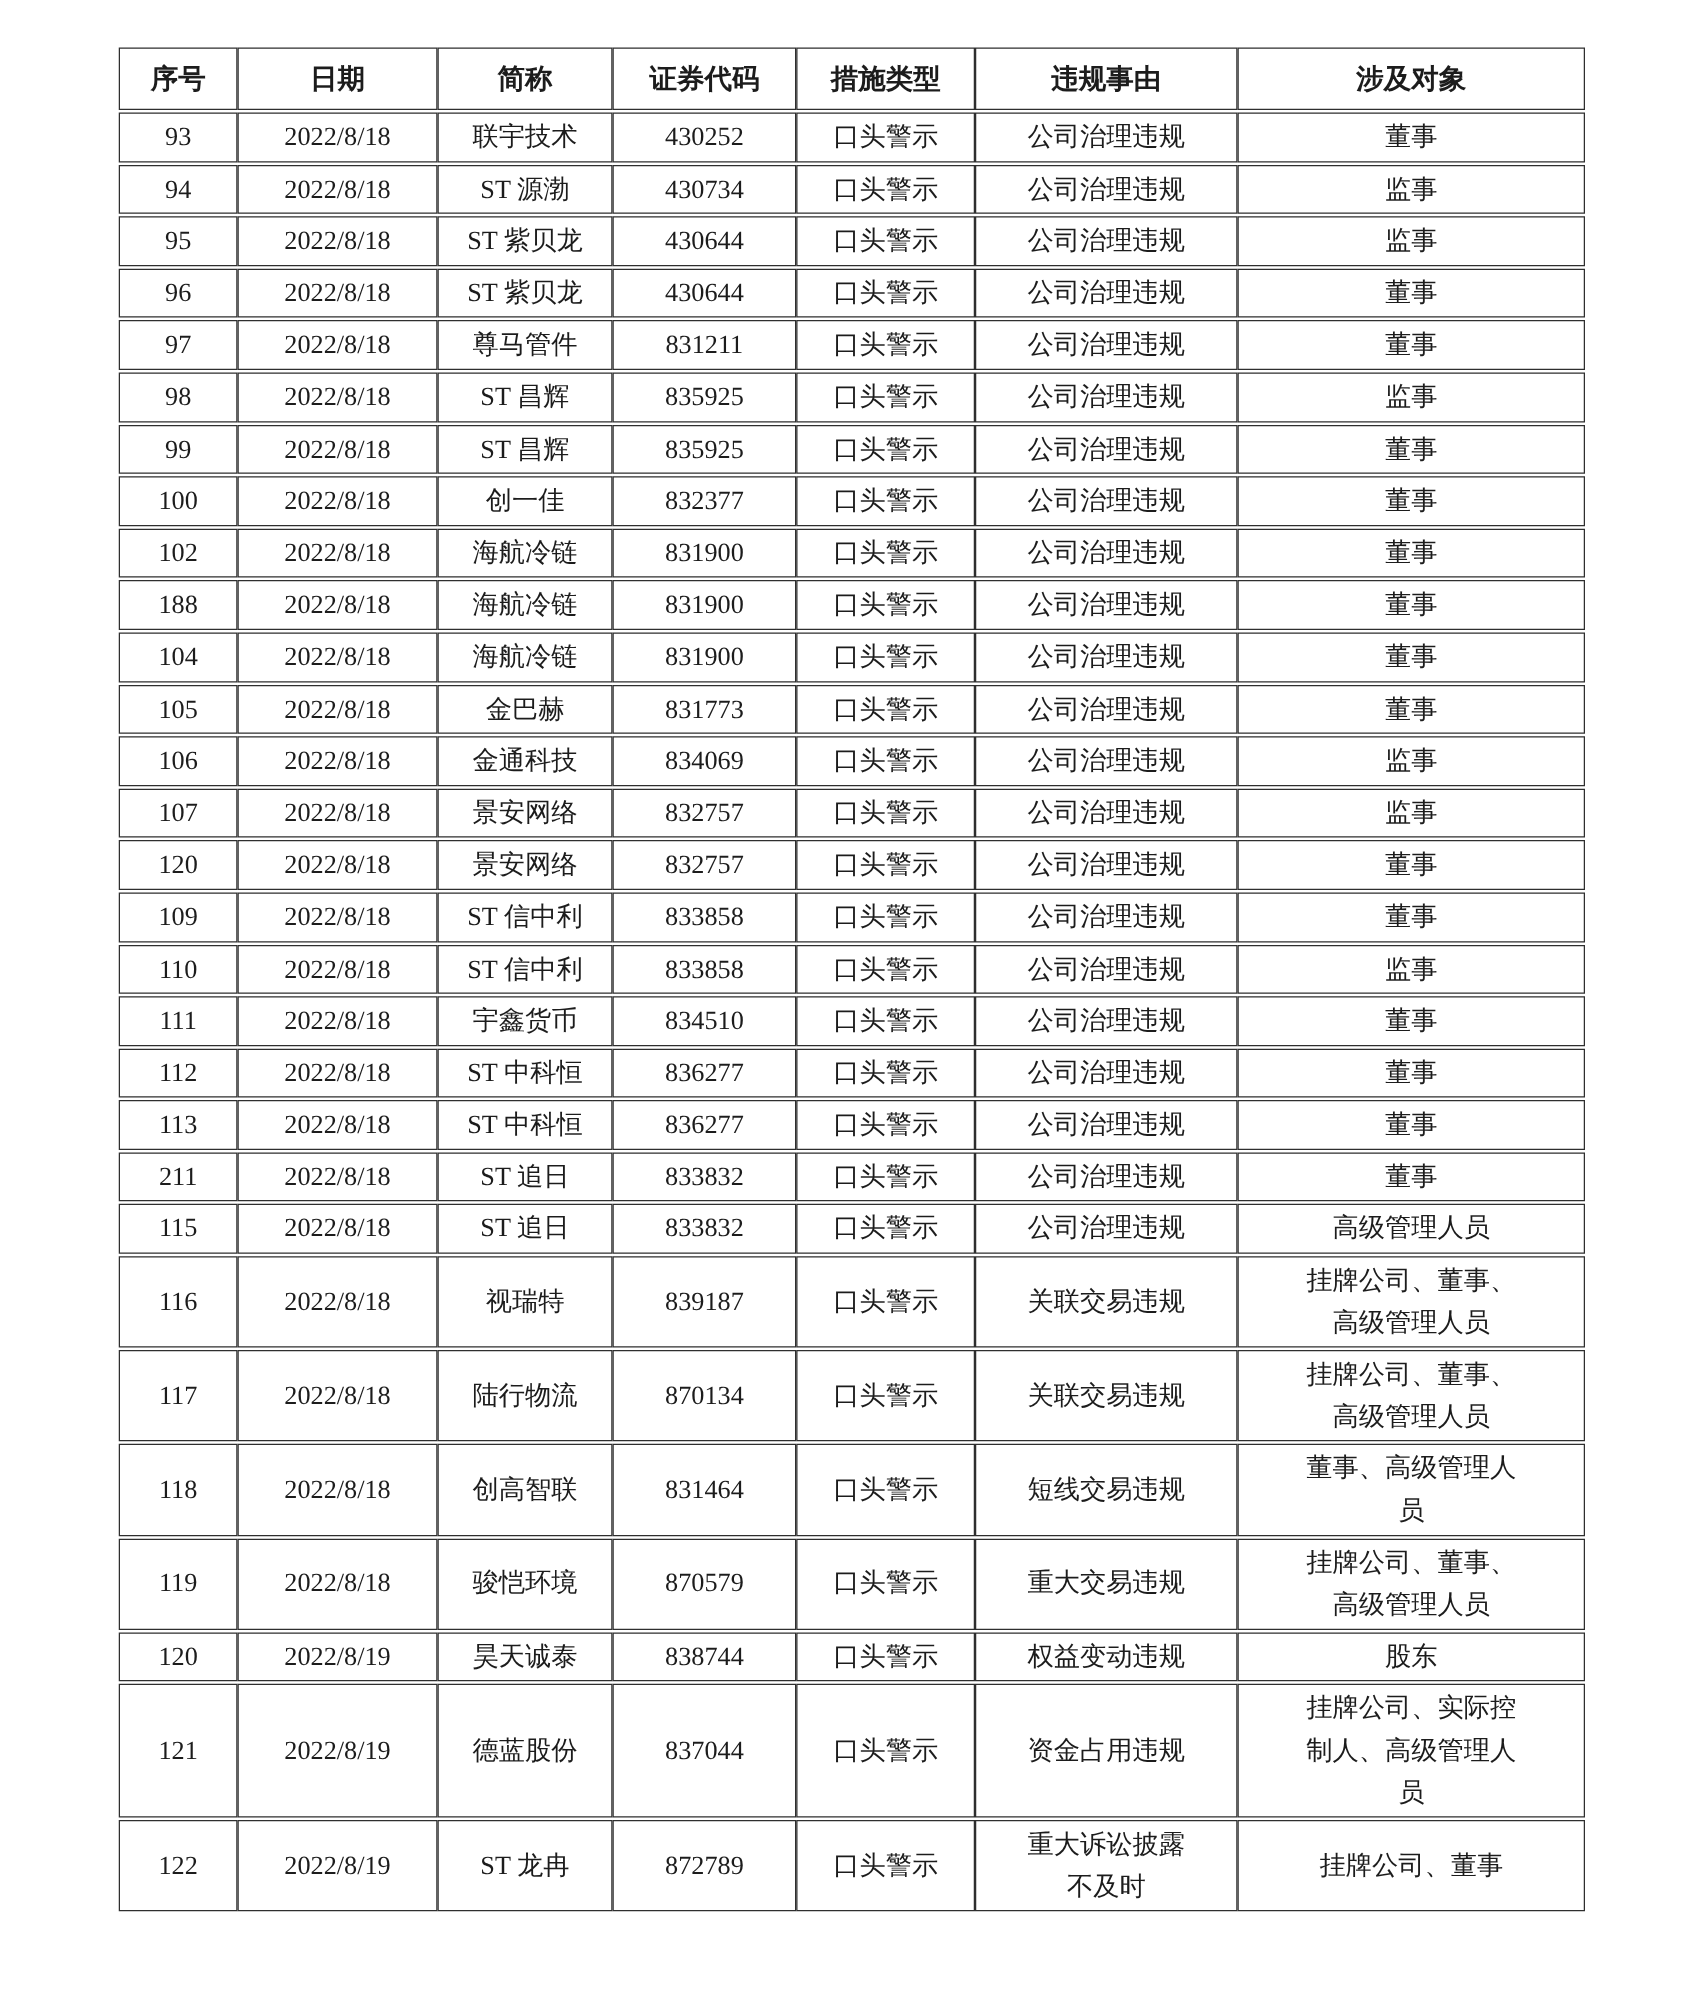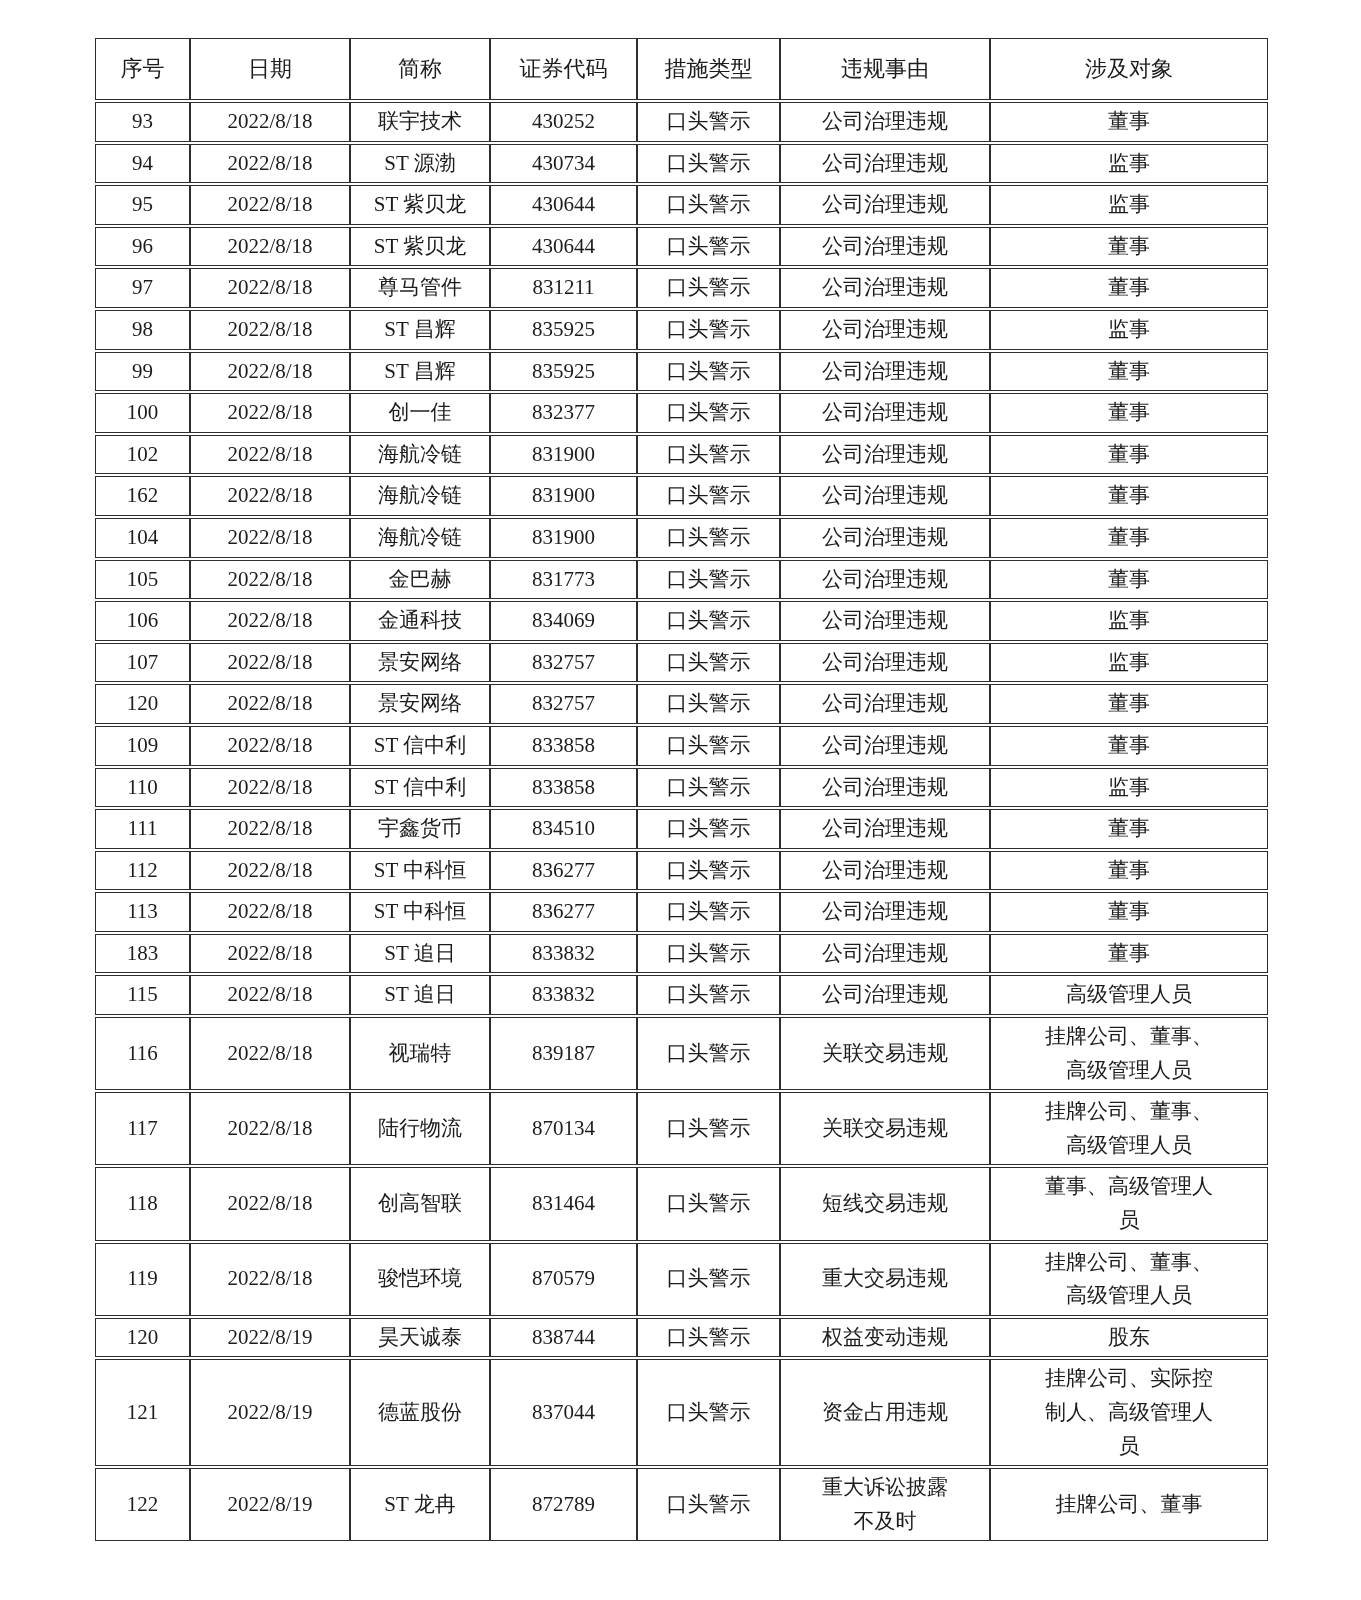--- a/index.html
+++ b/index.html
@@ -28,22 +28,22 @@
     box-sizing: border-box;
     text-align: center;
     vertical-align: middle;
     padding: 2px 6px;
     white-space: pre-line;
     line-height: 1.6;
     overflow: hidden;
   }
   table.sanctions-table th {
     font-size: 22px;
-    font-weight: normal;
-    height: 62px;
+    font-weight: bold;
+    height: 50px;
   }
   table.sanctions-table td {
     font-size: 21px;
     height: 35px;
   }
   col.col-index   { width: 95px; }
   col.col-date    { width: 160px; }
   col.col-name    { width: 140px; }
   col.col-code    { width: 147px; }
   col.col-measure { width: 143px; }
@@ -151,21 +151,21 @@
         <tr>
           <td>102</td>
           <td>2022/8/18</td>
           <td>海航冷链</td>
           <td>831900</td>
           <td>口头警示</td>
           <td>公司治理违规</td>
           <td>董事</td>
         </tr>
         <tr>
-          <td>162</td>
+          <td>188</td>
           <td>2022/8/18</td>
           <td>海航冷链</td>
           <td>831900</td>
           <td>口头警示</td>
           <td>公司治理违规</td>
           <td>董事</td>
         </tr>
         <tr>
           <td>104</td>
           <td>2022/8/18</td>
@@ -250,21 +250,21 @@
         <tr>
           <td>113</td>
           <td>2022/8/18</td>
           <td>ST 中科恒</td>
           <td>836277</td>
           <td>口头警示</td>
           <td>公司治理违规</td>
           <td>董事</td>
         </tr>
         <tr>
-          <td>183</td>
+          <td>211</td>
           <td>2022/8/18</td>
           <td>ST 追日</td>
           <td>833832</td>
           <td>口头警示</td>
           <td>公司治理违规</td>
           <td>董事</td>
         </tr>
         <tr>
           <td>115</td>
           <td>2022/8/18</td>

